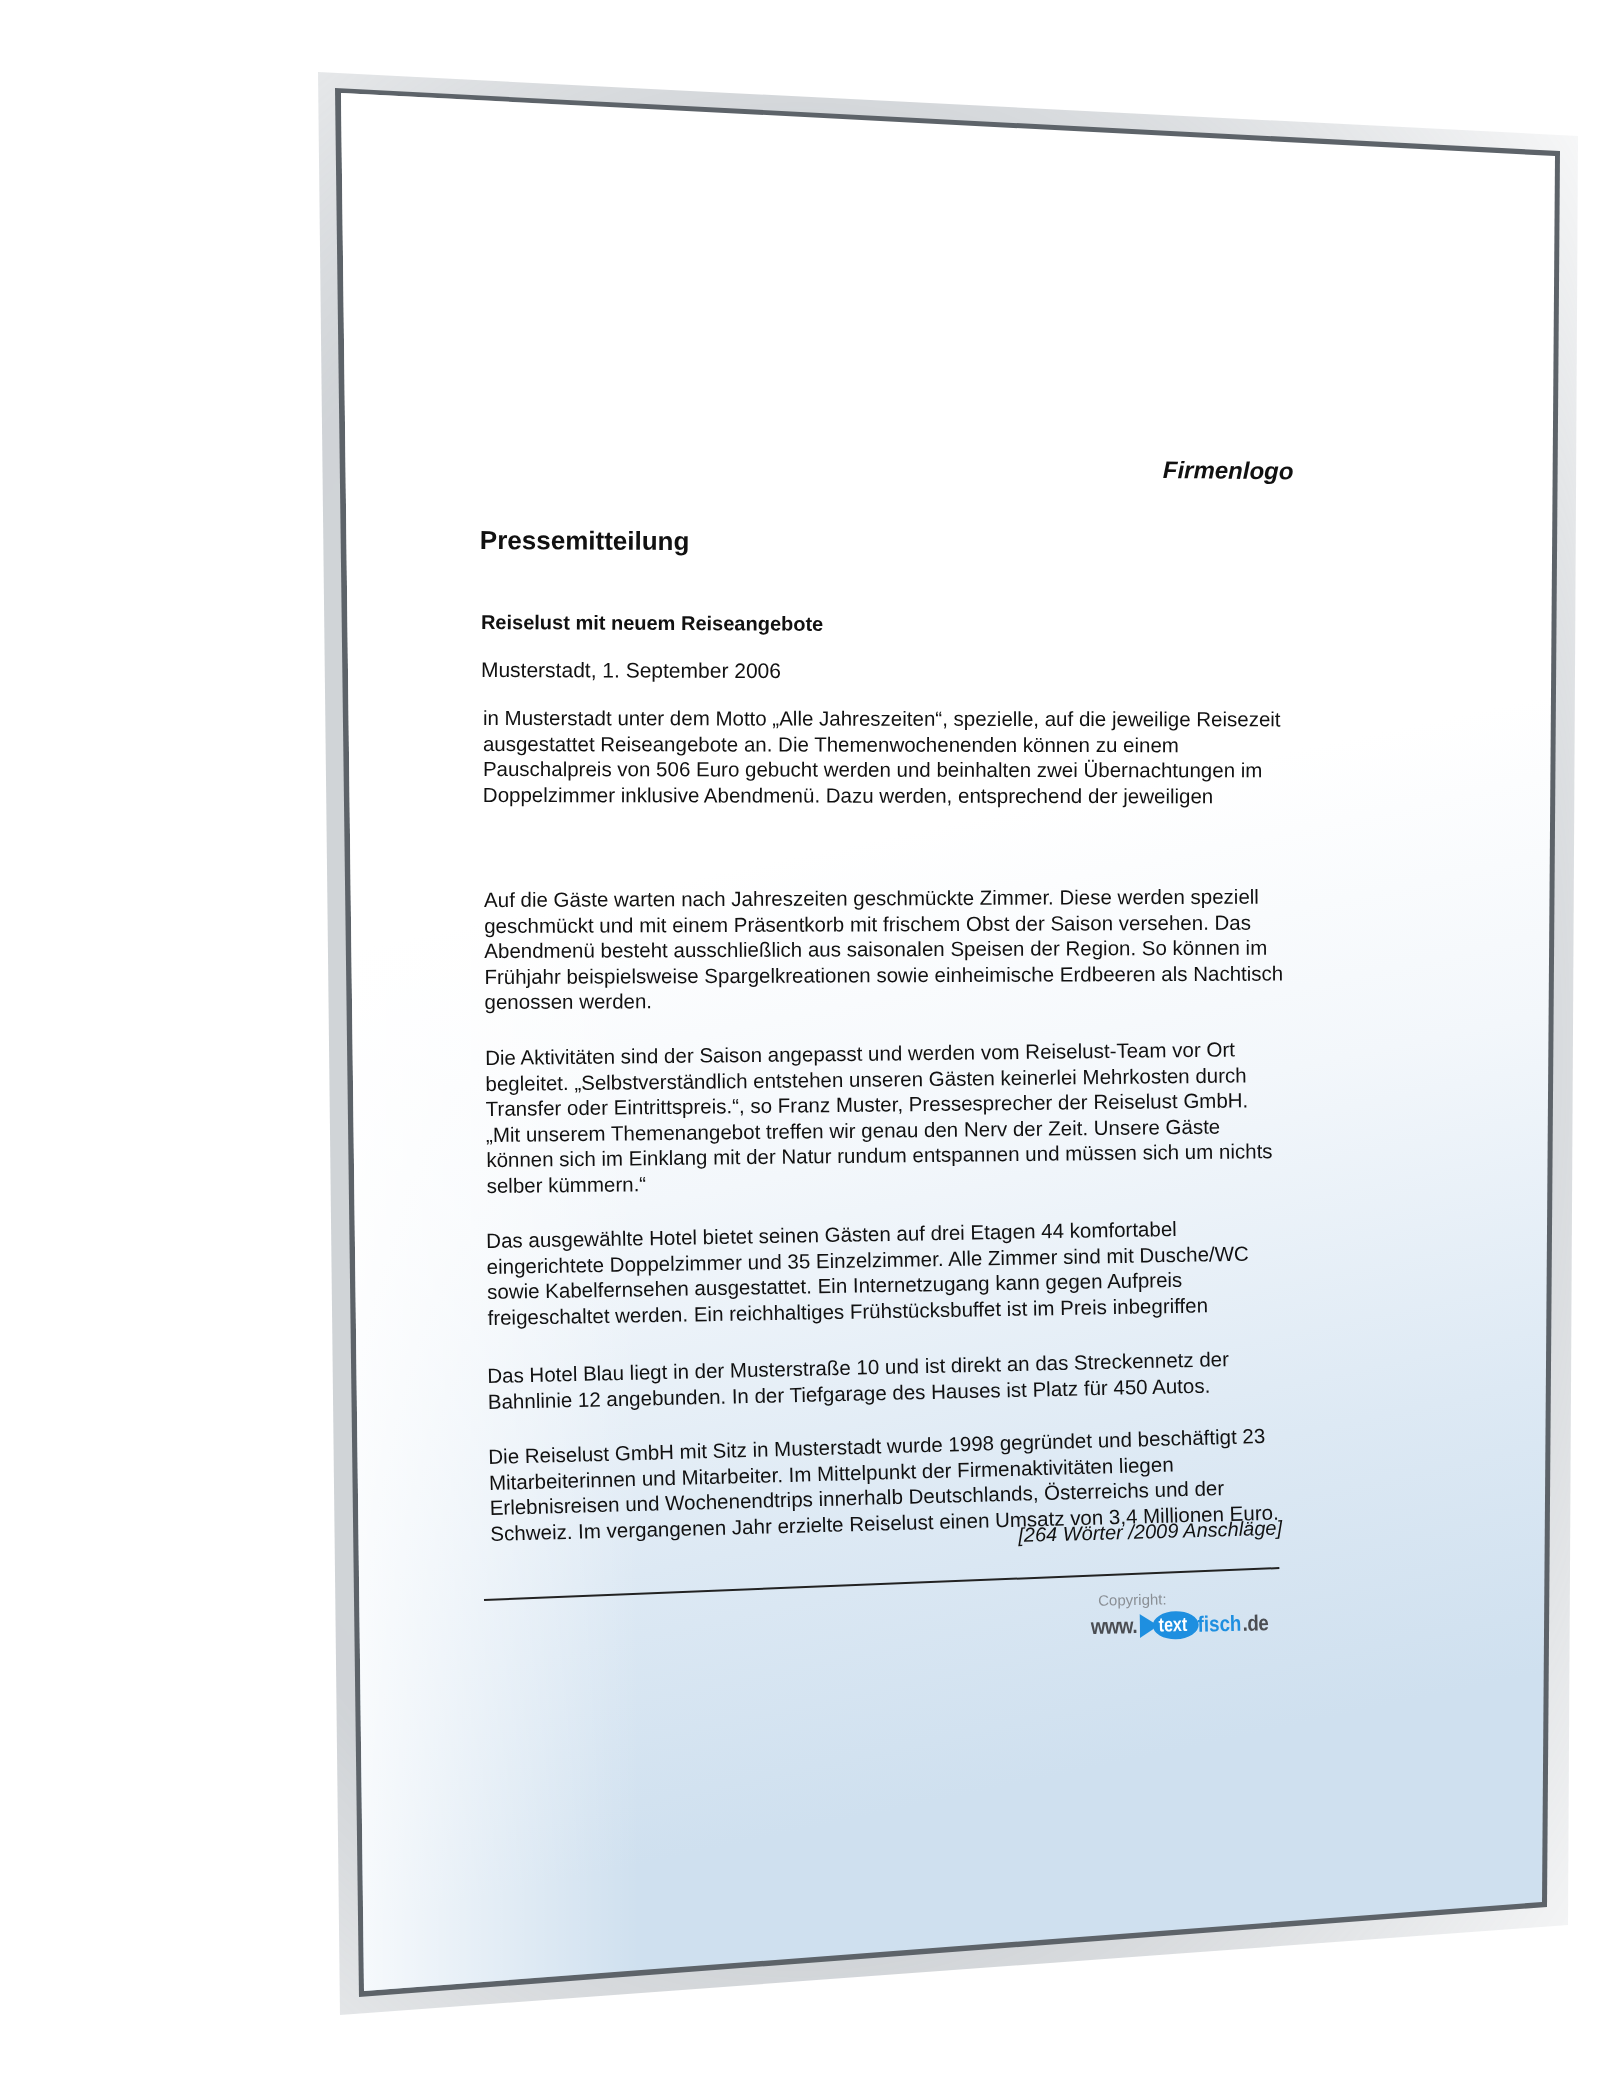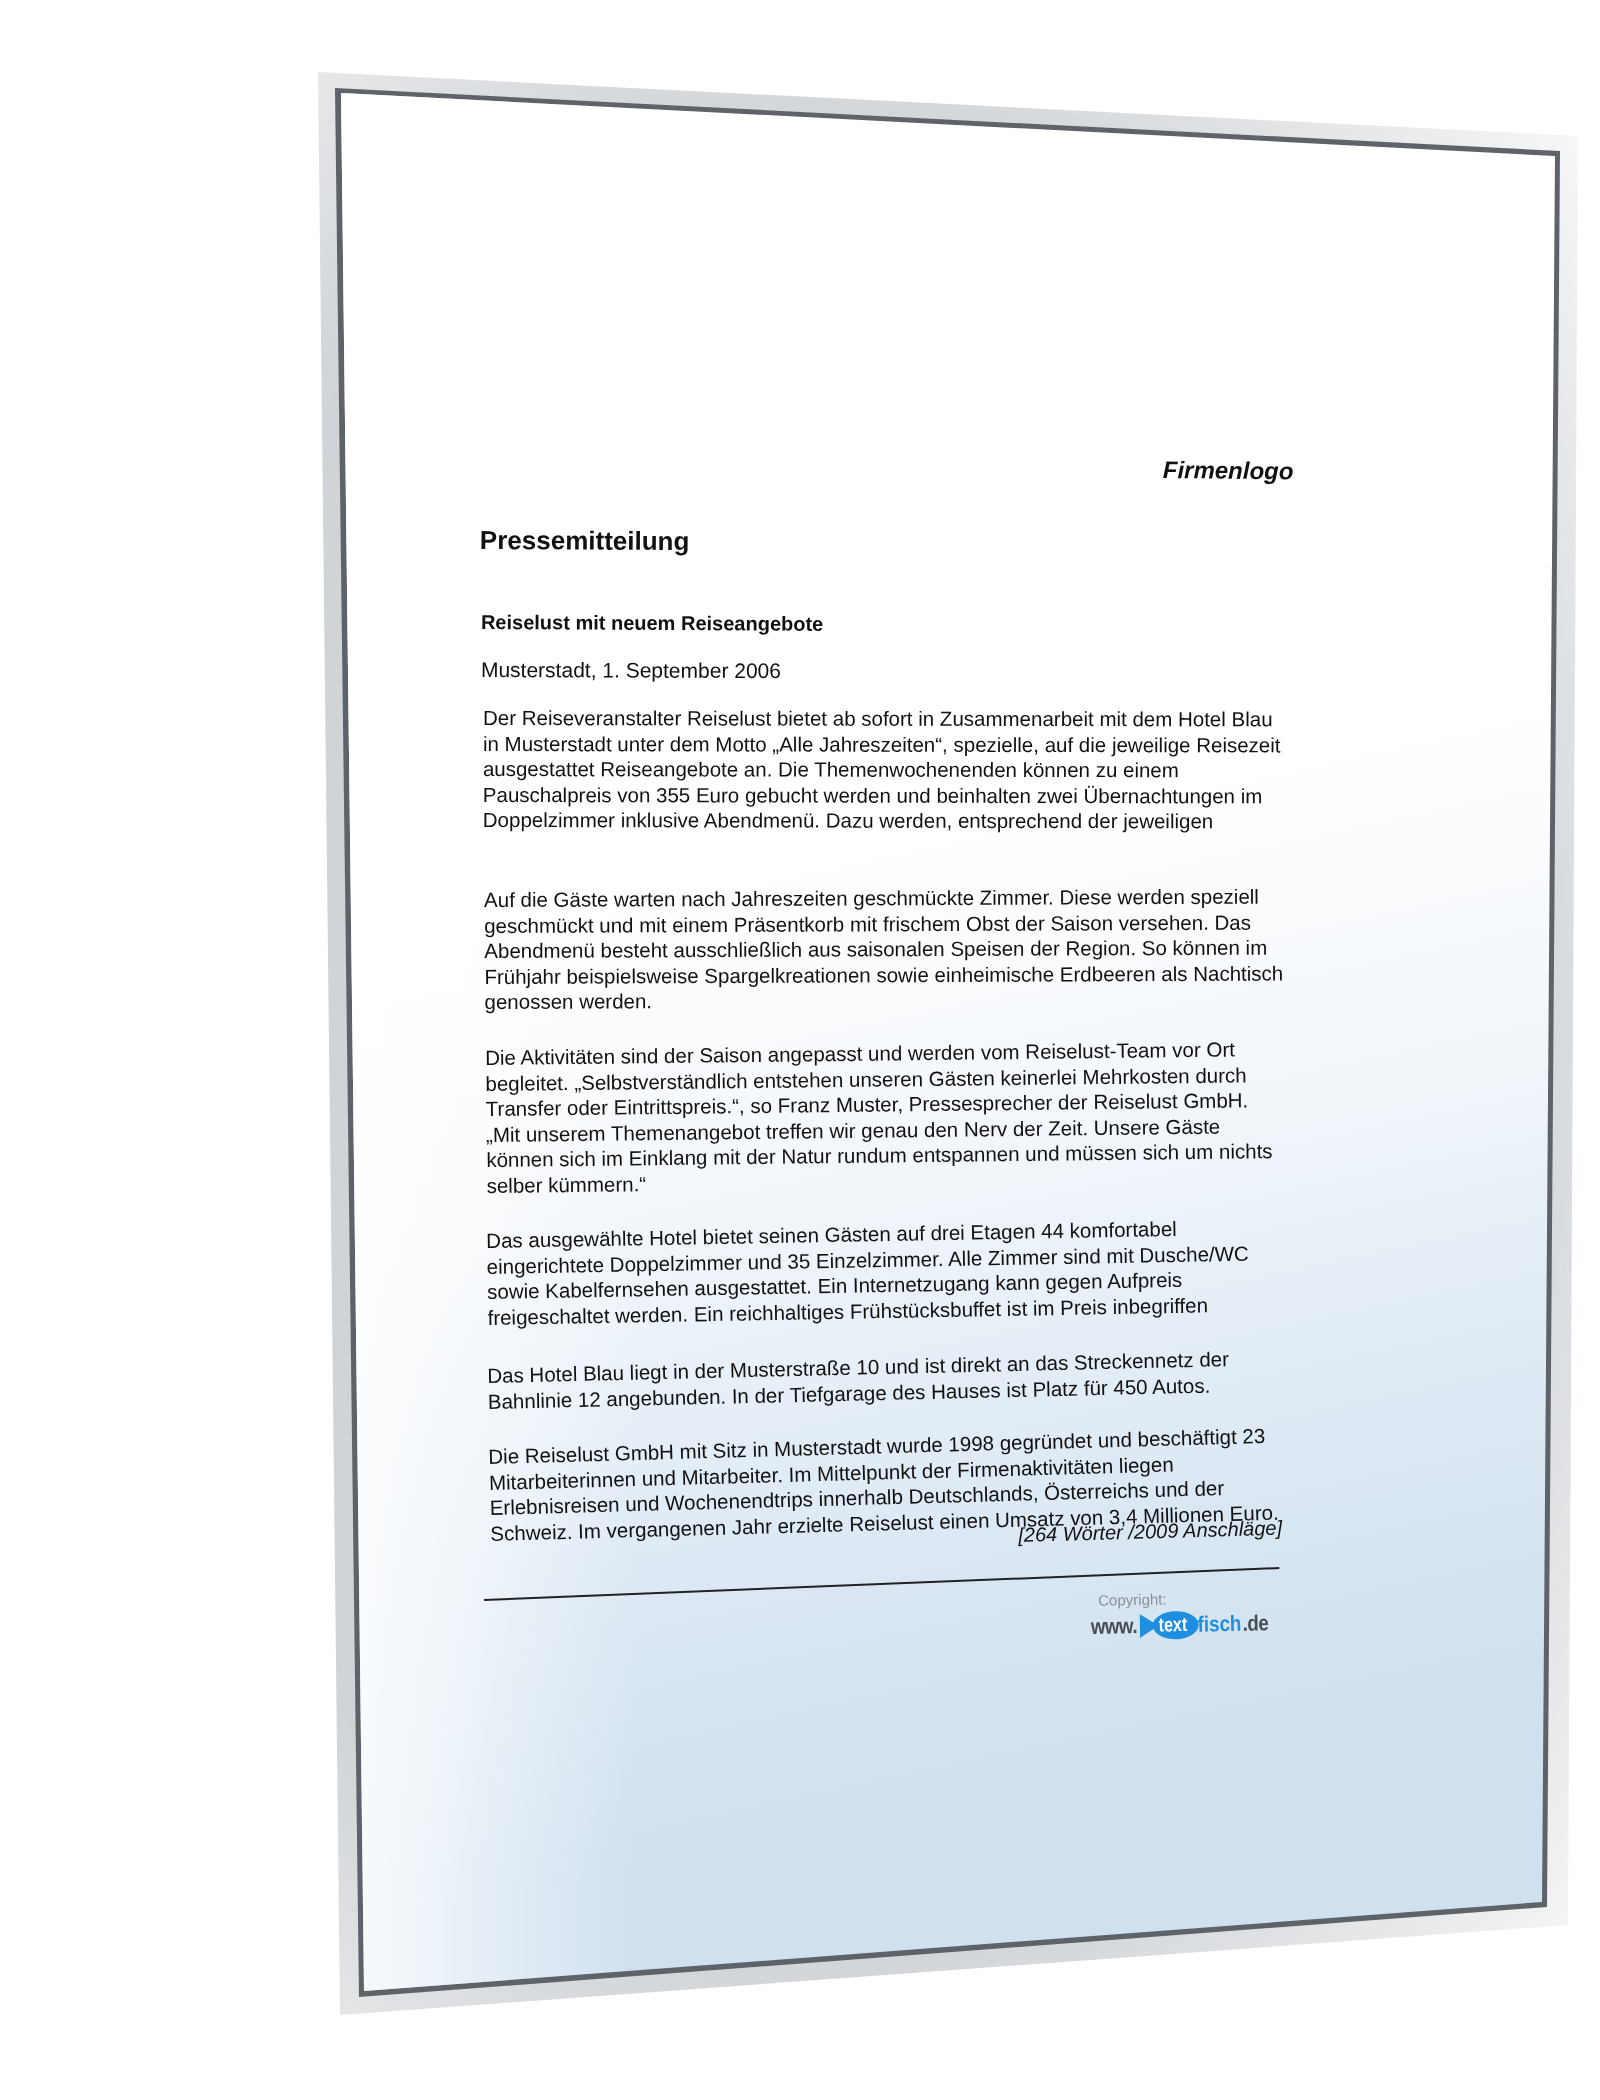--- a/index.html
+++ b/index.html
@@ -188,24 +188,23 @@
 <div class="page-edge"></div>
 <div class="page"></div>
 <div class="page-left-fade"></div>
 
 <div class="txt firmenlogo">Firmenlogo</div>
 <div class="txt title">Pressemitteilung</div>
 <div class="txt headline">Reiselust mit neuem Reiseangebote</div>
 <div class="txt dateline">Musterstadt, 1. September 2006</div>
 
 <div class="para p1">
-  <span class="line">Der Reiseveranstalter Reiselust bietet ab sofort in Zusammenarbeit mit dem Hotel Blau</span>
   <span class="line">in Musterstadt unter dem Motto „Alle Jahreszeiten“, spezielle, auf die jeweilige Reisezeit</span>
   <span class="line">ausgestattet Reiseangebote an. Die Themenwochenenden können zu einem</span>
-  <span class="line">Pauschalpreis von 355 Euro gebucht werden und beinhalten zwei Übernachtungen im</span>
+  <span class="line">Pauschalpreis von 506 Euro gebucht werden und beinhalten zwei Übernachtungen im</span>
   <span class="line">Doppelzimmer inklusive Abendmenü. Dazu werden, entsprechend der jeweiligen</span>
 </div>
 
 <div class="para p2">
   <span class="line">Auf die Gäste warten nach Jahreszeiten geschmückte Zimmer. Diese werden speziell</span>
   <span class="line">geschmückt und mit einem Präsentkorb mit frischem Obst der Saison versehen. Das</span>
   <span class="line">Abendmenü besteht ausschließlich aus saisonalen Speisen der Region. So können im</span>
   <span class="line">Frühjahr beispielsweise Spargelkreationen sowie einheimische Erdbeeren als Nachtisch</span>
   <span class="line">genossen werden.</span>
 </div>

